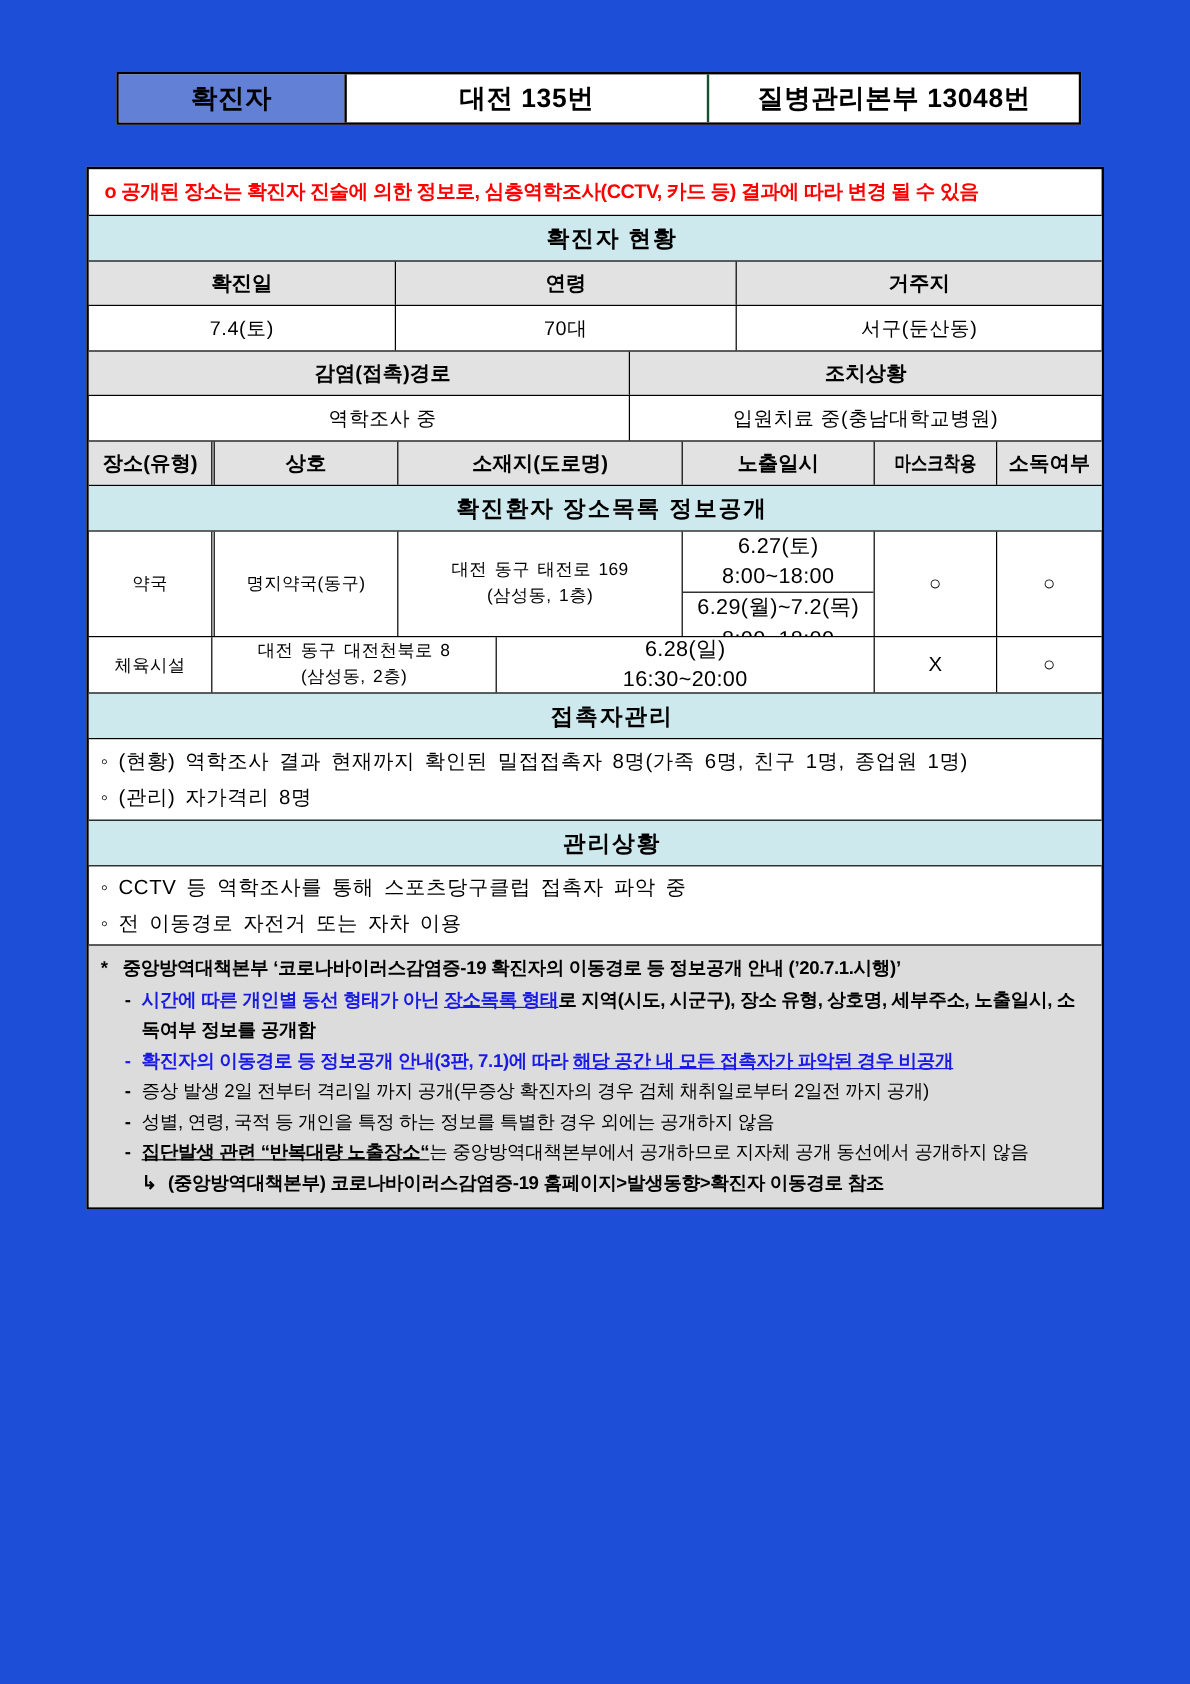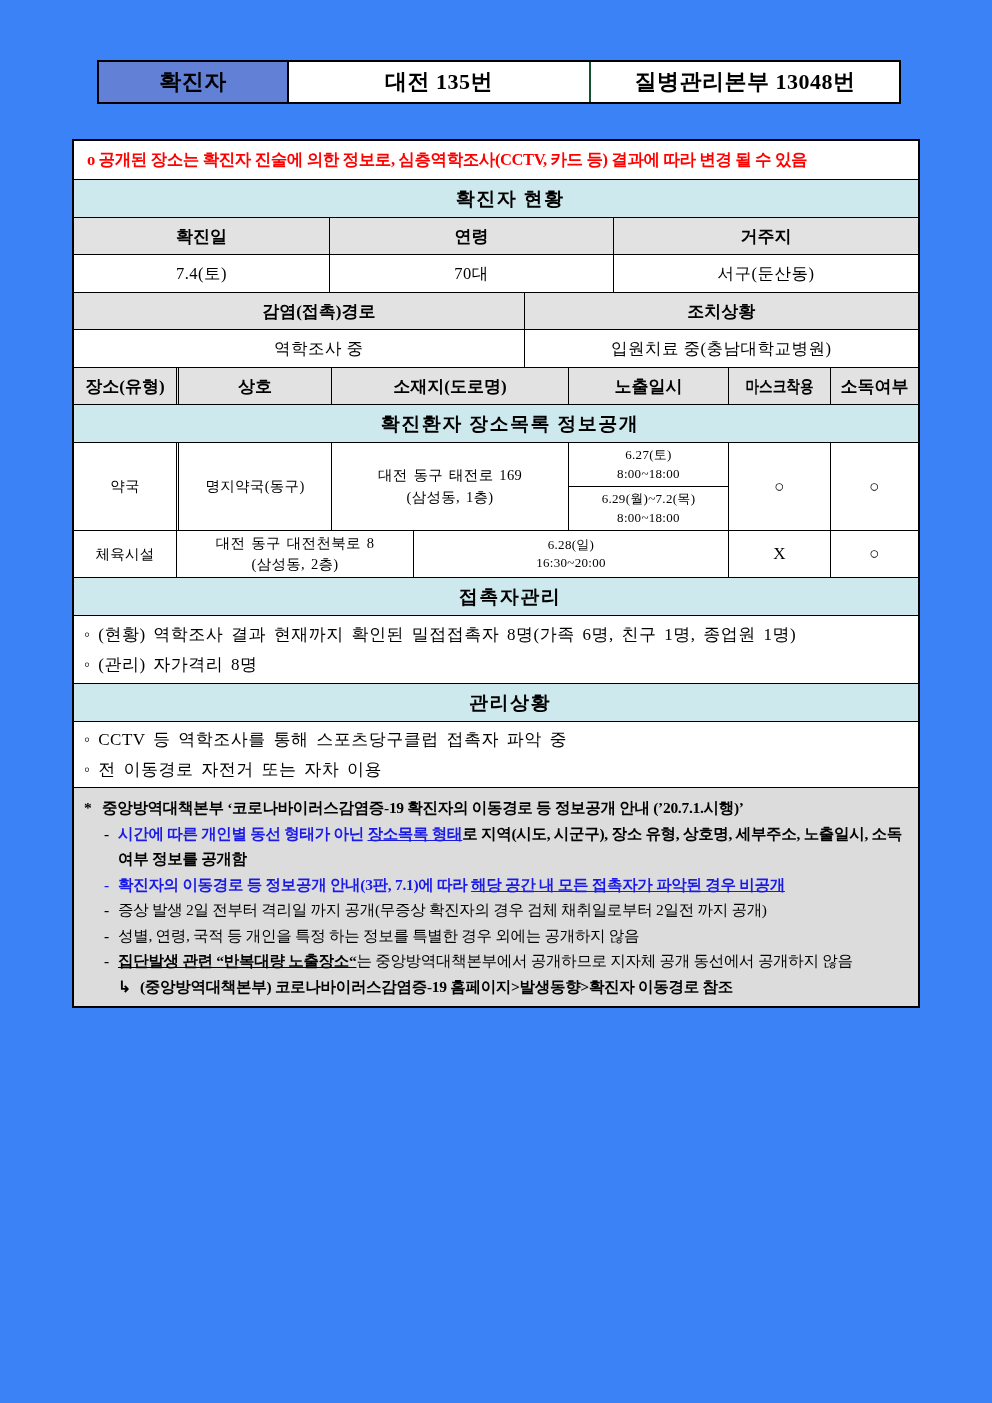--- a/index.html
+++ b/index.html
@@ -1,19 +1,19 @@
 <!DOCTYPE html>
 <html style="--header-blue: #6180D6; --section-cyan: #CEE9ED; --table-gray: #E2E2E2; --notes-gray: #DCDCDC; --alert-red: #FF0000; --note-blue: #1A1AE6;"><head>
 <meta charset="utf-8">
 <style>
   * { margin:0; padding:0; box-sizing:border-box; }
   html,body { background:#ffffff; }
   .page {
-    position:relative; width:992px; height:1403px; background:#3b82f6;
-    font-family:Liberation Serif, serif; color:#000;
+    position:relative; width:992px; height:1403px; background:#1d4ed8;
+    font-family:Liberation Sans, sans-serif; color:#000;
   }
   
   .case-header {
     position:absolute; left:97px; top:60px; width:804px; height:44px;
     display:flex; border:2px solid #000; background:#fff;
   }
   .case-cell {
     display:flex; align-items:center; justify-content:center;
     font-weight:bold; font-size:22px; letter-spacing:0.5px;
   }
@@ -62,21 +62,21 @@
   .pl-mask { width:102px; }
   .pl-disf { width:88px; }
   .squeeze { display:inline-block; transform:scaleX(0.8); white-space:nowrap; }
   .place-row { font-size:14.5px; letter-spacing:0.3px; word-spacing:2px; }
   .place-row .pre { white-space:pre-line; line-height:1.45; }
   .place-row1 { height:88px; }
   .place-row2 { height:47px; }
   .expo-stack { flex-direction:column; align-items:stretch; padding:0; justify-content:stretch; }
   .expo-sub {
     flex:1; display:flex; align-items:center; justify-content:center;
-    white-space:pre-line; font-size:13px; line-height:1.4; letter-spacing:0.3px;
+    white-space:pre-line; font-size:18px; line-height:1.4; letter-spacing:0.3px;
   }
   .expo-sub + .expo-sub { border-top:1px solid #000; }
   .mark { font-size:17px; }
 
   
   .text-block { flex-direction:column; align-items:flex-start; justify-content:center; }
   .text-block .cell {
     width:100%; justify-content:flex-start; text-align:left;
     padding-left:10px; font-size:17px; letter-spacing:0.5px; word-spacing:3px;
     border-left:none;

